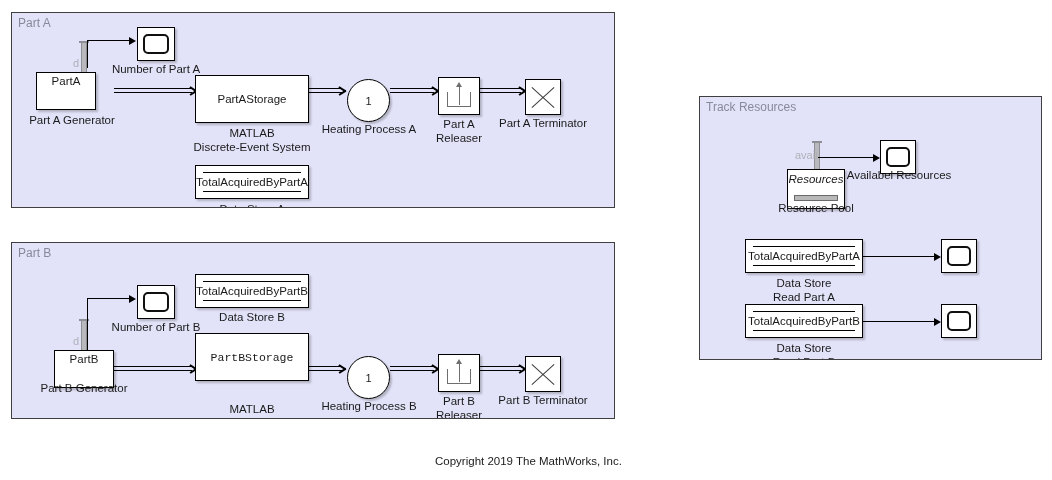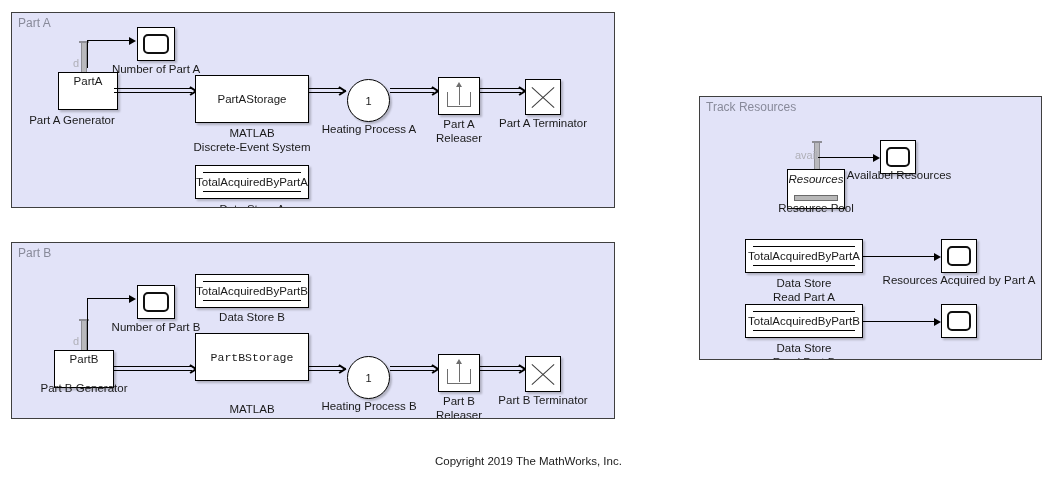--- a/index.html
+++ b/index.html
@@ -265,21 +265,21 @@
 
     <div class="wire v" style="left:75px; top:27px; height:28px;"></div>
     <div class="wire h" style="left:75px; top:27px; width:43px;"></div>
     <div class="arrow-solid" style="left:117px; top:23.5px;"></div>
 
     <div class="blk" style="left:125px; top:14px; width:38px; height:34px;">
       <div class="scope-inner"></div>
     </div>
     <div class="blk-label" style="left:89px; top:50px; width:110px;">Number of Part A</div>
 
-    <div class="blk" style="left:46px; top:59px; width:60px; height:38px;">
+    <div class="blk" style="left:24px; top:59px; width:60px; height:38px;">
       <div class="gen-text">PartA</div>
     </div>
     <div class="blk-label" style="left:8px; top:101px; width:104px;">Part A Generator</div>
 
     <div class="eline" style="left:102px; top:75px; width:78px;"></div>
     <div class="echev" style="left:178px; top:72.5px;"></div>
 
     <div class="blk" style="left:183px; top:62px; width:114px; height:48px;">
       <div class="ds-text">PartAStorage</div>
     </div>
@@ -418,21 +418,20 @@
     </div>
     <div class="blk-label" style="left:54px; top:180px; width:100px;">Data Store
 Read Part A</div>
 
     <div class="wire h" style="left:163px; top:159px; width:72px;"></div>
     <div class="arrow-solid" style="left:234px; top:155.5px;"></div>
 
     <div class="blk" style="left:241px; top:142px; width:36px; height:34px;">
       <div class="scope-inner"></div>
     </div>
-    <div class="blk-label" style="left:179px; top:177px; width:160px;">Resources Acquired by Part A</div>
 
     <div class="blk" style="left:45px; top:207px; width:118px; height:34px;">
       <div class="ds-line top"></div>
       <div class="ds-line bot"></div>
       <div class="ds-text">TotalAcquiredByPartB</div>
     </div>
     <div class="blk-label" style="left:54px; top:245px; width:100px;">Data Store
 Read Part B</div>
 
     <div class="wire h" style="left:163px; top:224px; width:72px;"></div>

